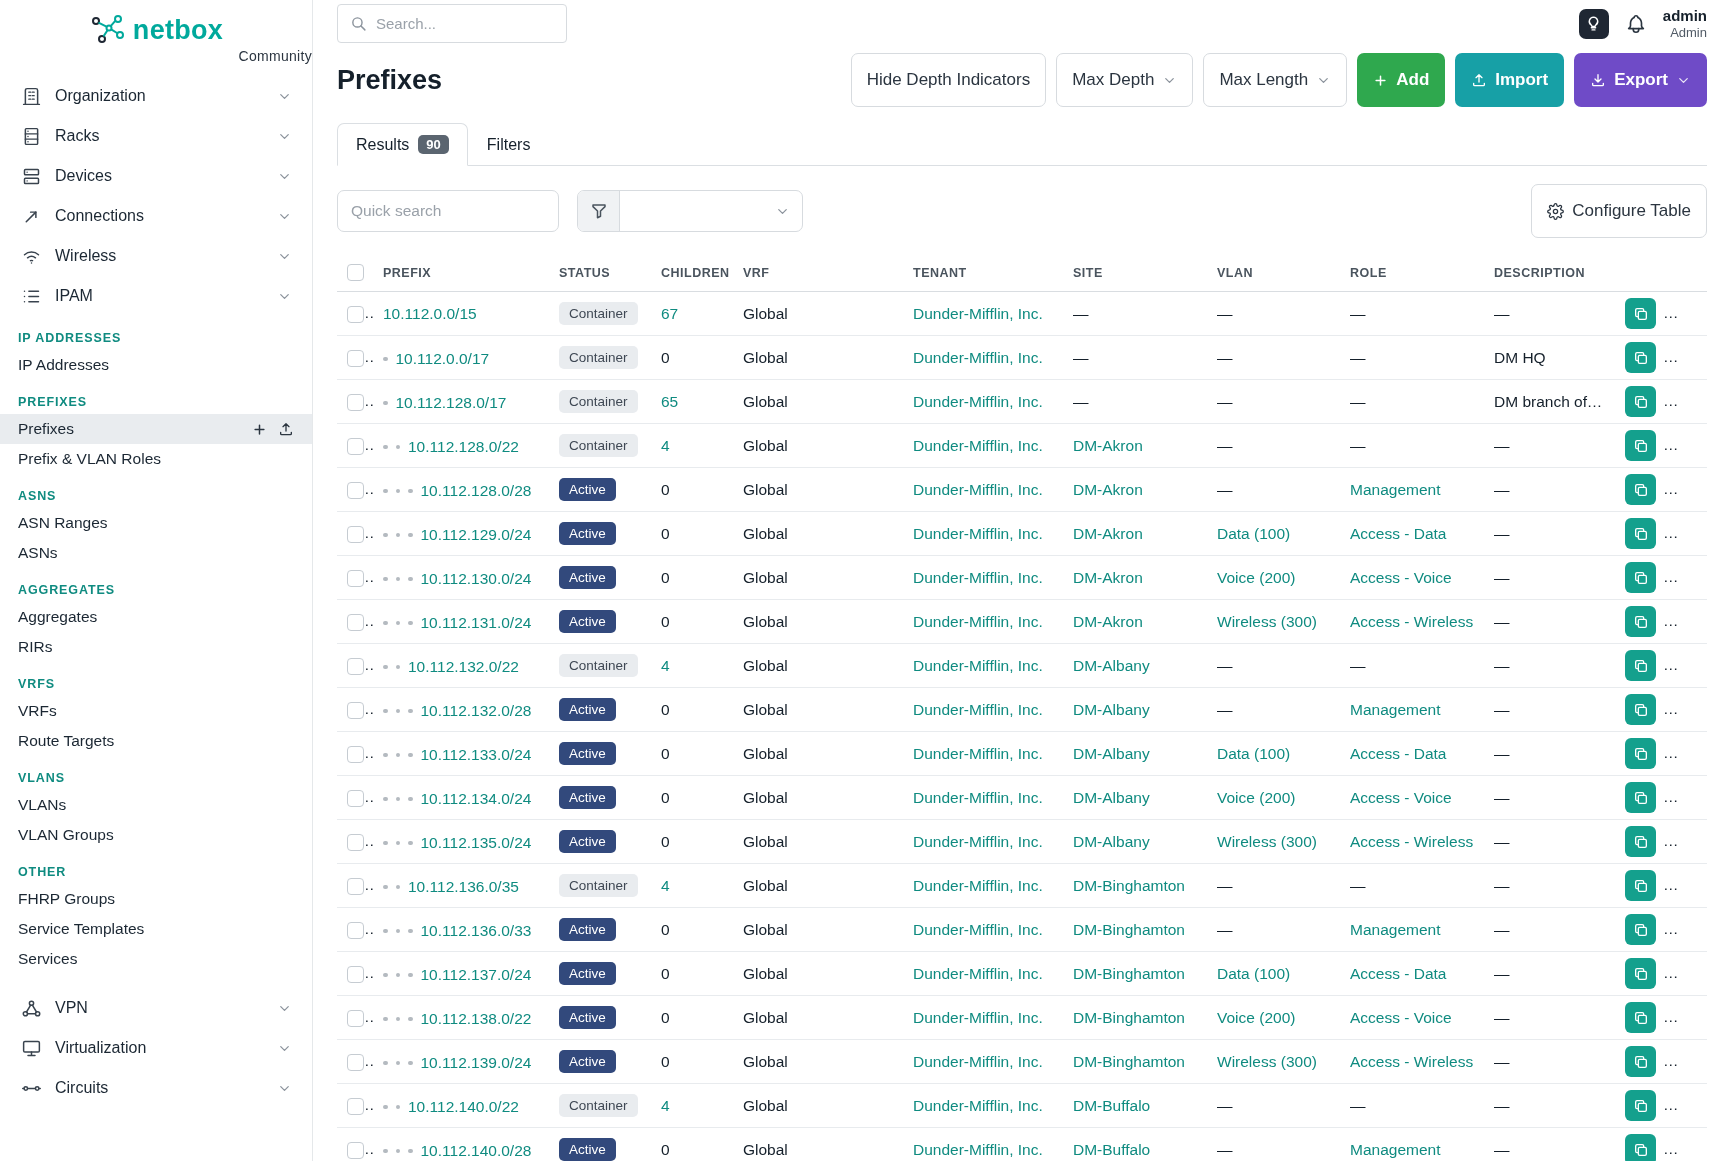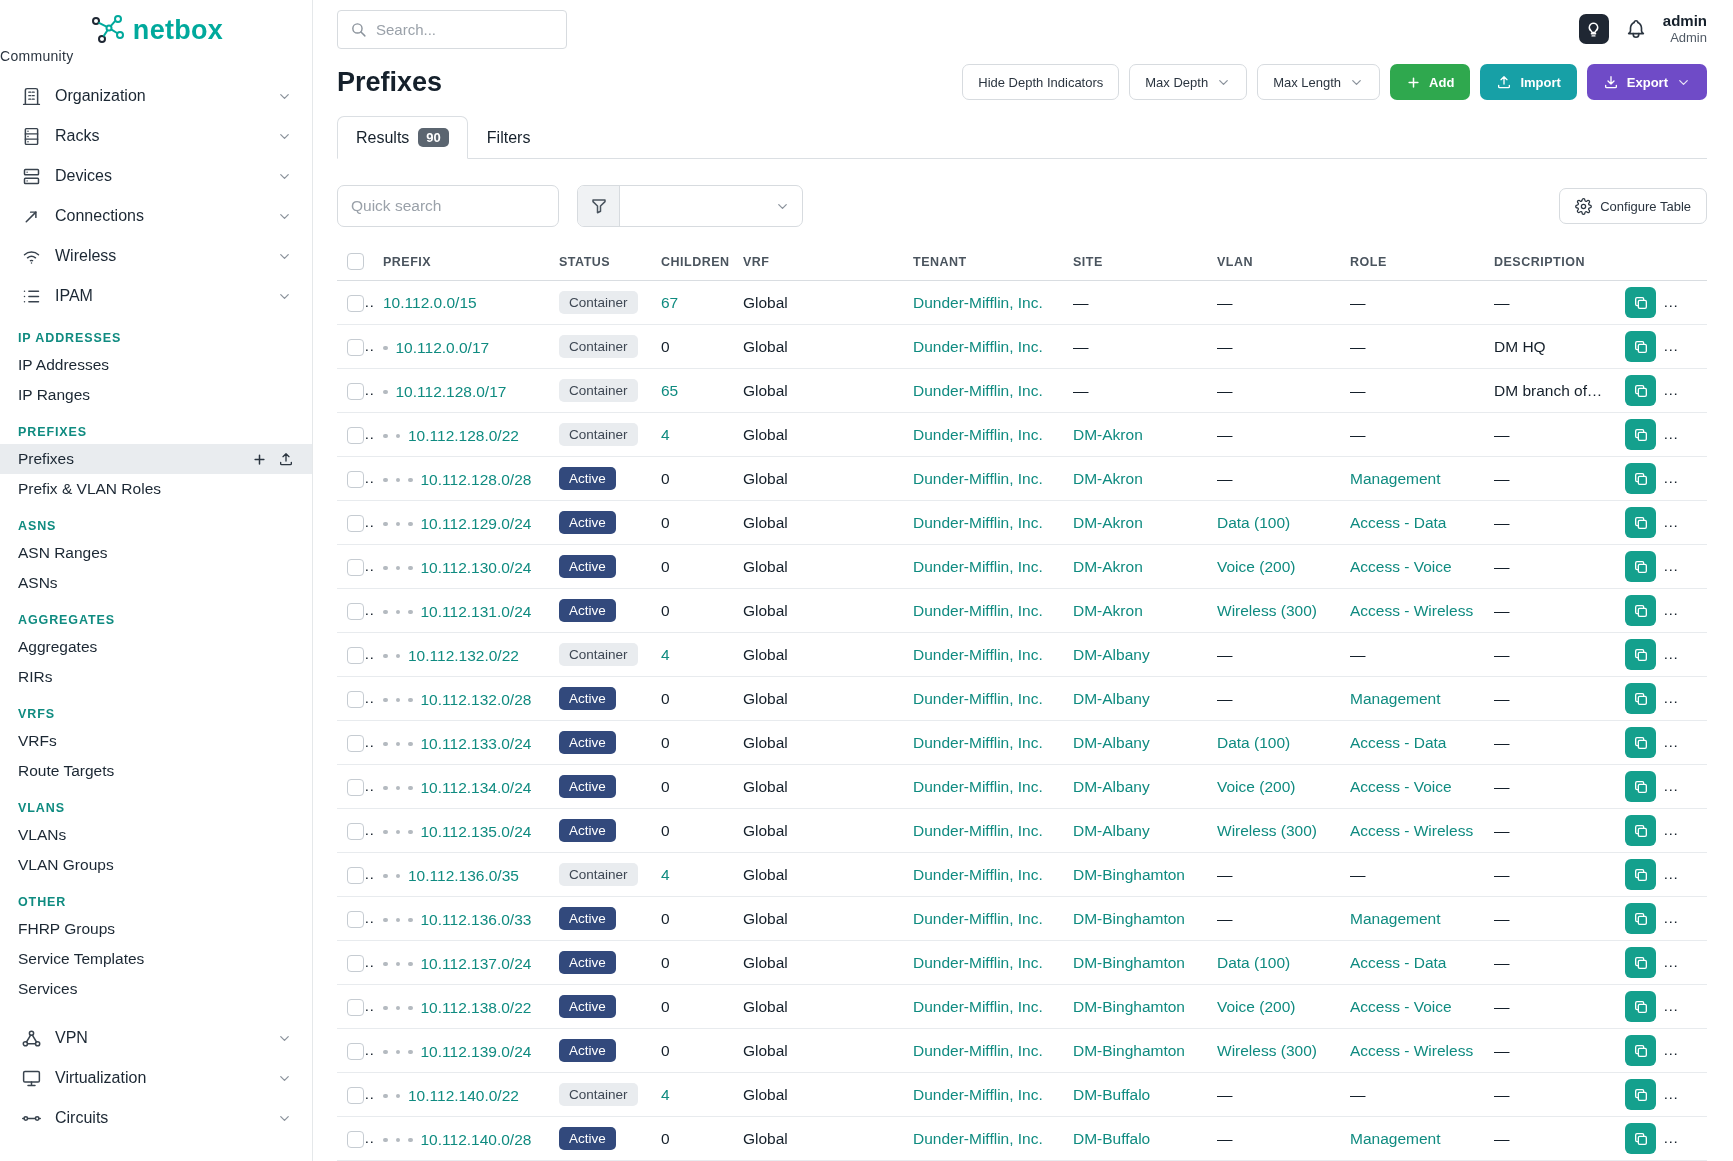--- a/index.html
+++ b/index.html
@@ -9,21 +9,21 @@
     font-size:15.5px; color:#15202b; background:#fff;
   }
   .app { display:flex; height:100%; }
 
   
   .sidebar {
     width:313px; min-width:313px; background:#fff;
     border-right:1px solid #e5e8ea; padding-top:14px; overflow:hidden;
     display:flex; flex-direction:column;
   }
-  .logo { text-align:left; margin-bottom:12px; }
+  .logo { text-align:right; margin-bottom:12px; }
   .logo-row { display:flex; align-items:center; justify-content:center; gap:8px; }
   .logo-name { font-size:27px; font-weight:700; color:var(--brand,#00a99c); letter-spacing:.3px; }
   .logo-sub { font-size:14px; color:#2b3540; margin-top:2px; letter-spacing:.3px; }
   .nav-item {
     display:flex; align-items:center; gap:13px; height:40px; padding:0 20px;
     cursor:pointer; font-size:16px; color:#1b2733;
   }
   .nav-icon { width:22px; height:22px; color:#39434e; display:flex; align-items:center; justify-content:center; }
   .nav-chev { margin-left:auto; color:#8b939c; display:flex; }
   .group-header {
@@ -53,33 +53,33 @@
   .bell { color:#2b3540; display:flex; cursor:pointer; }
   .user { text-align:right; line-height:1.2; cursor:pointer; }
   .user-name { font-weight:700; font-size:15px; }
   .user-role { font-size:13px; color:#515b66; }
 
   .content { flex:1; padding:2px 26px 0 24px; min-width:0; }
   .page-head { display:flex; align-items:center; justify-content:space-between; margin:8px 0 16px; }
   h1 { font-size:27px; font-weight:700; }
   .head-controls { display:flex; gap:10px; align-items:center; }
   .btn {
-    display:inline-flex; align-items:center; gap:8px; height:36px; padding:8px 15px;
-    border-radius:7px; border:1px solid transparent; font:inherit; font-size:13px;
+    display:inline-flex; align-items:center; gap:8px; height:54px; padding:8px 15px;
+    border-radius:7px; border:1px solid transparent; font:inherit; font-size:17px;
     cursor:pointer; background:#fff; color:#2b3540; white-space:nowrap;
   }
   .btn-white { border-color:#d7dbdf; }
   .btn .chev { color:#8b939c; display:flex; }
   .btn-add    { background:var(--green,#2fa84e);  color:#fff; font-weight:600; }
   .btn-import { background:var(--import,#17a0a6); color:#fff; font-weight:600; }
   .btn-export { background:var(--export,#6f4bc7); color:#fff; font-weight:600; }
   .btn-add .icn, .btn-import .icn, .btn-export .icn { display:flex; }
   .btn-export .chev { color:rgba(255,255,255,.85); }
 
-  .tabs { display:flex; align-items:flex-end; border-bottom:1px solid #dbdfe3; margin-bottom:26px; }
+  .tabs { display:flex; align-items:flex-end; border-bottom:1px solid #dbdfe3; margin-bottom:18px; }
   .tab {
     padding:11px 18px; font-size:16px; display:flex; align-items:center; gap:9px;
     cursor:pointer; border:1px solid transparent; border-radius:7px 7px 0 0; margin-bottom:-1px;
   }
   .tab.active { border-color:#dbdfe3 #dbdfe3 #fff #dbdfe3; background:#fff; }
   .tab-badge { background:#5b6570; color:#fff; font-size:13px; padding:2px 8px; border-radius:5px; font-weight:600; }
 
   .table-controls { display:flex; justify-content:space-between; align-items:center; margin-bottom:16px; }
   .tc-left { display:flex; gap:18px; align-items:center; }
   .quick-search {
@@ -229,23 +229,20 @@
             <svg width="15" height="15" viewBox="0 0 24 24" fill="none" stroke="currentColor" stroke-linecap="round" stroke-linejoin="round" stroke-width="2">
               <path d="M6 9l6 6 6-6"></path>
             </svg>
           </span>
         </div>
       </nav>
     <div id="sidebar-groups">
         <div class="group-header">IP ADDRESSES</div>
         <div class="sub-item">
           <span class="sub-label">IP Addresses</span>
-        </div>
-        <div class="sub-item">
-          <span class="sub-label">IP Ranges</span>
         </div>
         <div class="group-header">PREFIXES</div>
         <div class="sub-item active">
           <span class="sub-label">Prefixes</span>
           <span class="sub-actions">
             <span class="mini-btn">
               <svg width="15" height="15" viewBox="0 0 24 24" fill="none" stroke="currentColor" stroke-linecap="round" stroke-linejoin="round" stroke-width="2.4">
                 <path d="M12 5v14M5 12h14"></path>
               </svg>
             </span>

